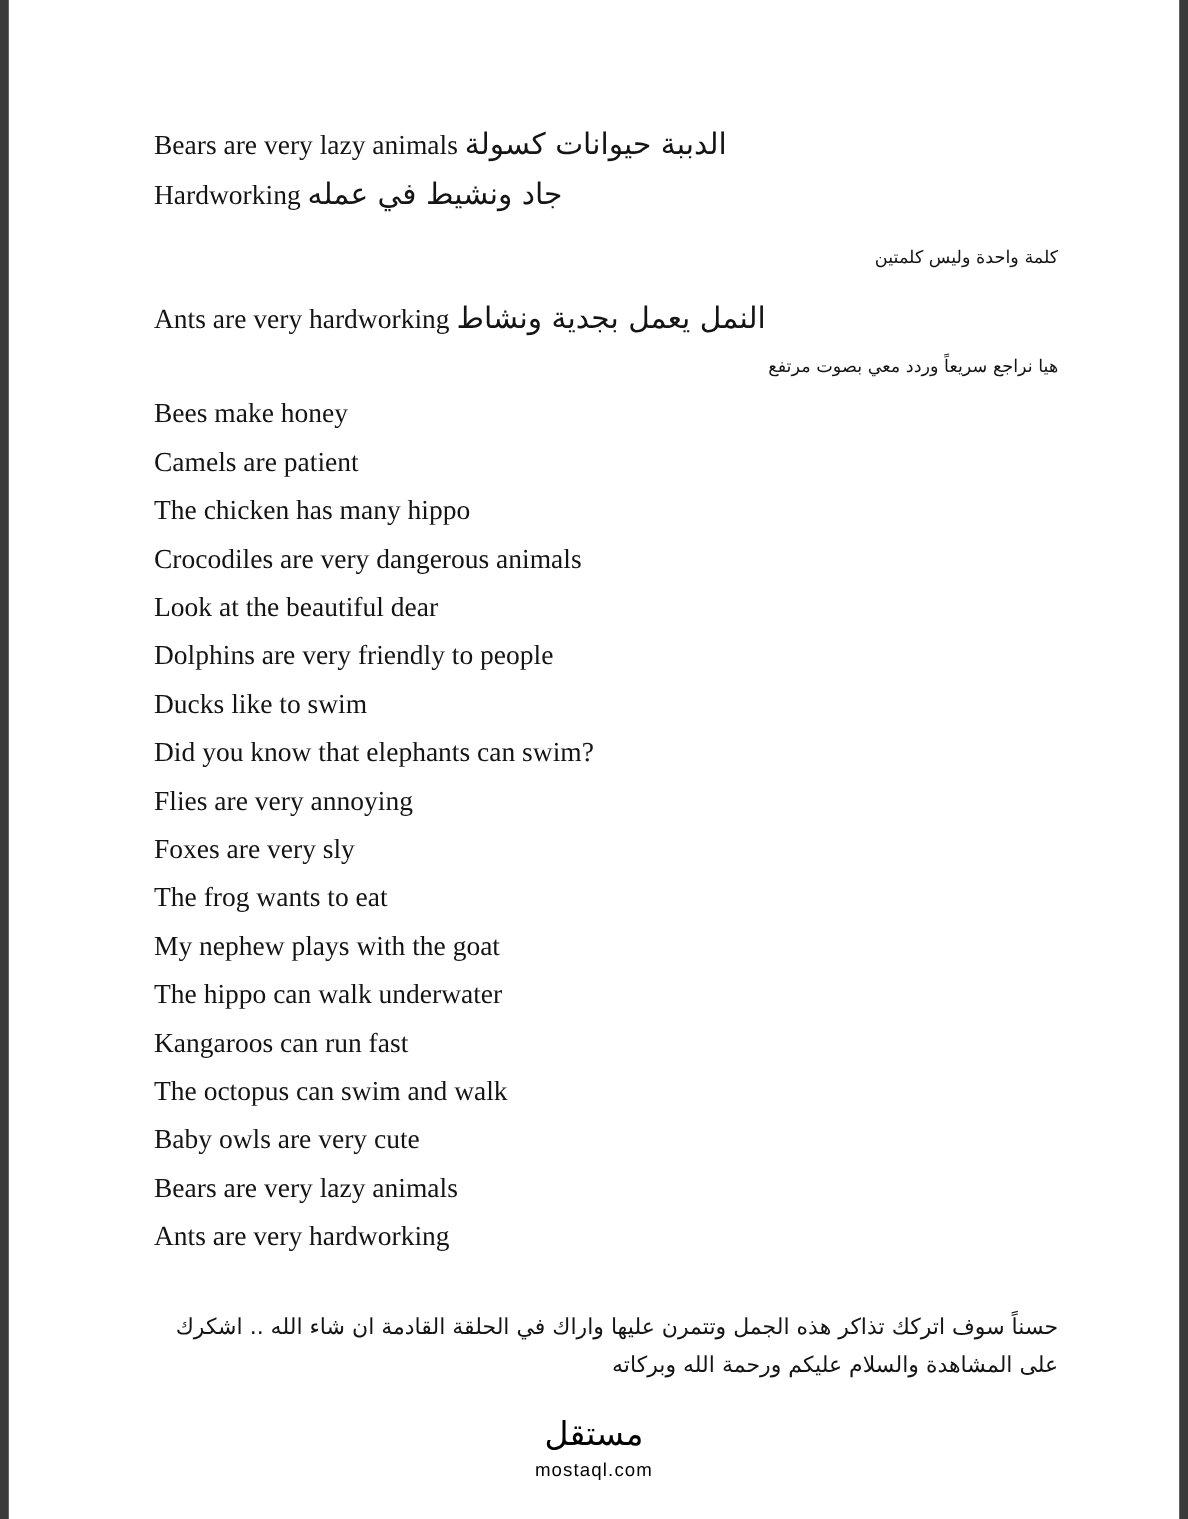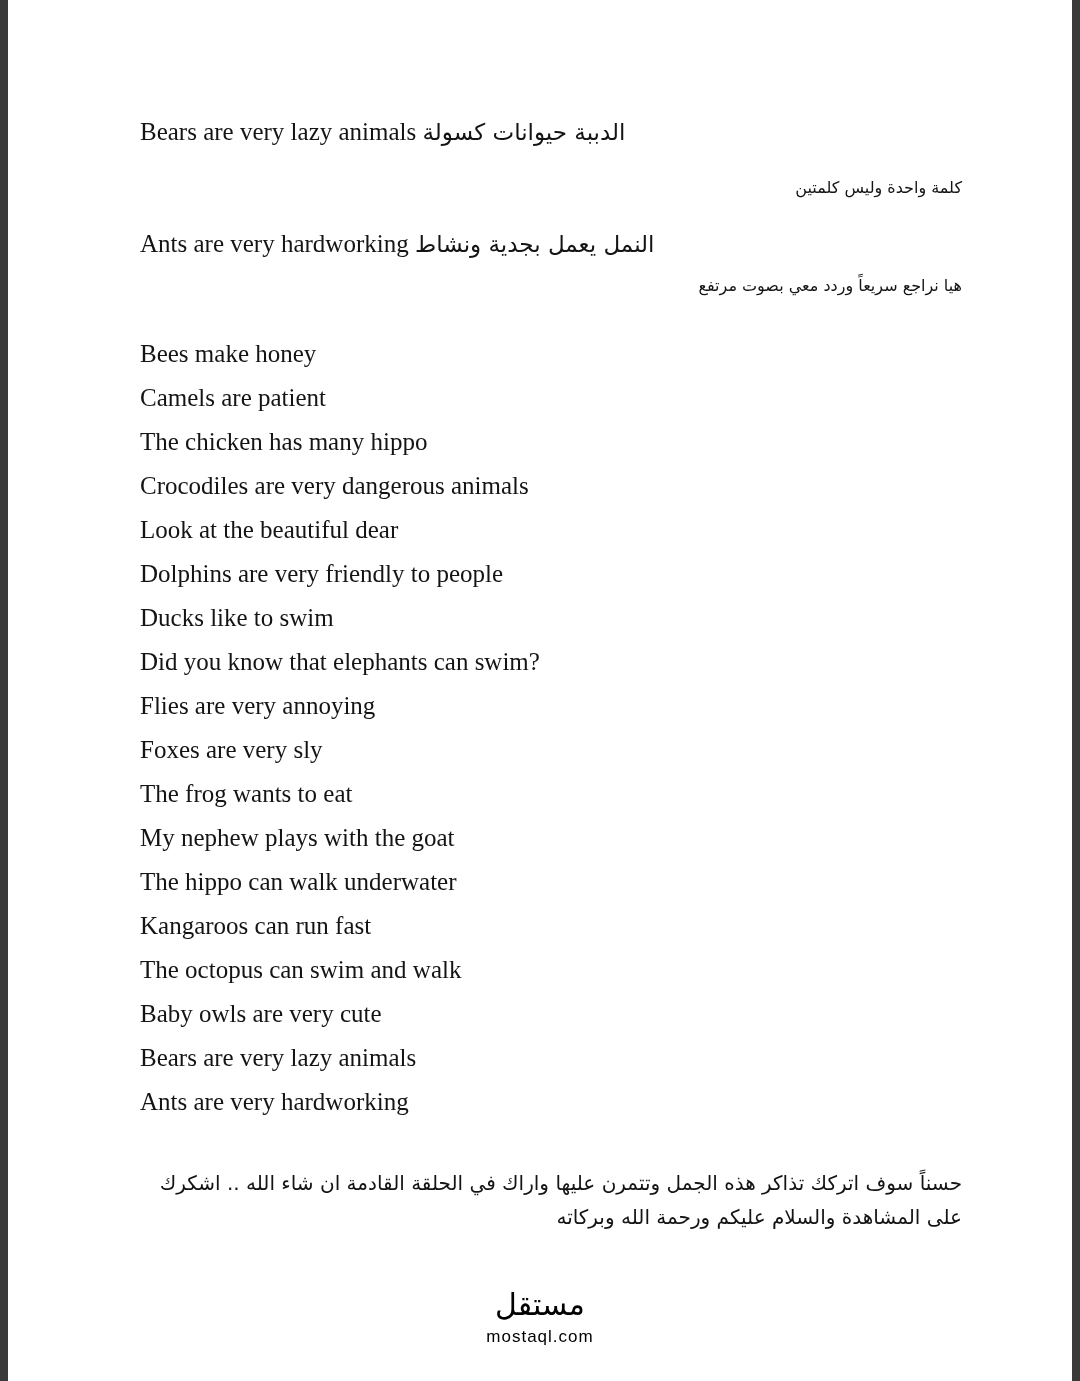--- a/index.html
+++ b/index.html
@@ -33,35 +33,35 @@
     font-size: 25px;
     line-height: 44px;
     color: #141414;
     white-space: nowrap;
   }
   .line.mixed {
     direction: ltr;
   }
   .ar {
     font-family: "DejaVu Sans", "Liberation Sans", sans-serif;
-    font-size: 23px;
+    font-size: 27px;
     direction: rtl;
     unicode-bidi: embed;
   }
   .ar-right {
     text-align: right;
     font-family: "DejaVu Sans", "Liberation Sans", sans-serif;
     font-size: 16px;
     direction: rtl;
     color: #141414;
     line-height: 40px;
   }
   .spacer-sm { height: 14px; }
   .list {
-    margin-top: 26px;
+    margin-top: 2px;
   }
   .list .line {
     line-height: 44px;
   }
   .closing {
     margin-top: 42px;
     direction: rtl;
     text-align: right;
     font-family: "DejaVu Sans", "Liberation Sans", sans-serif;
     font-size: 20px;
@@ -94,20 +94,24 @@
 <body>
 
 <div class="page">
   <div class="content">
 
     <div class="line mixed">
       <span>Bears are very lazy animals</span>
       <span class="ar">الدببة حيوانات كسولة</span>
     </div>
 
+    <div class="line mixed">
+      <span>Hardworking</span>
+      <span class="ar">جاد ونشيط في عمله</span>
+    </div>
 
     <div class="spacer-sm"></div>
 
     <div class="ar-right">كلمة واحدة وليس كلمتين</div>
 
     <div class="spacer-sm"></div>
 
     <div class="line mixed">
       <span>Ants are very hardworking</span>
       <span class="ar">النمل يعمل بجدية ونشاط</span>

